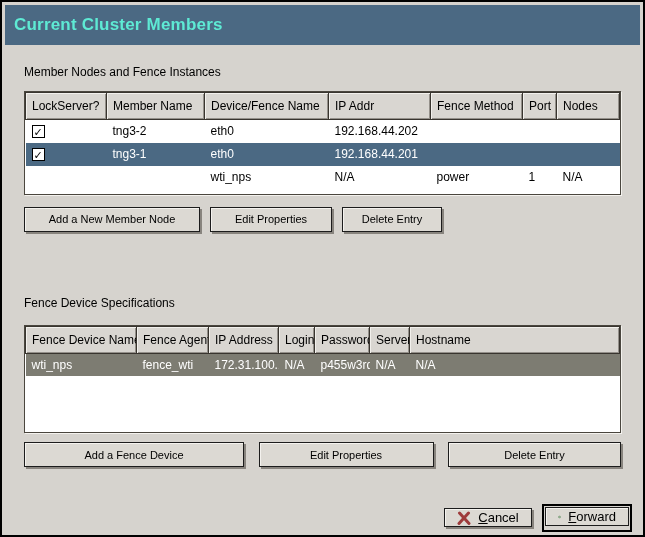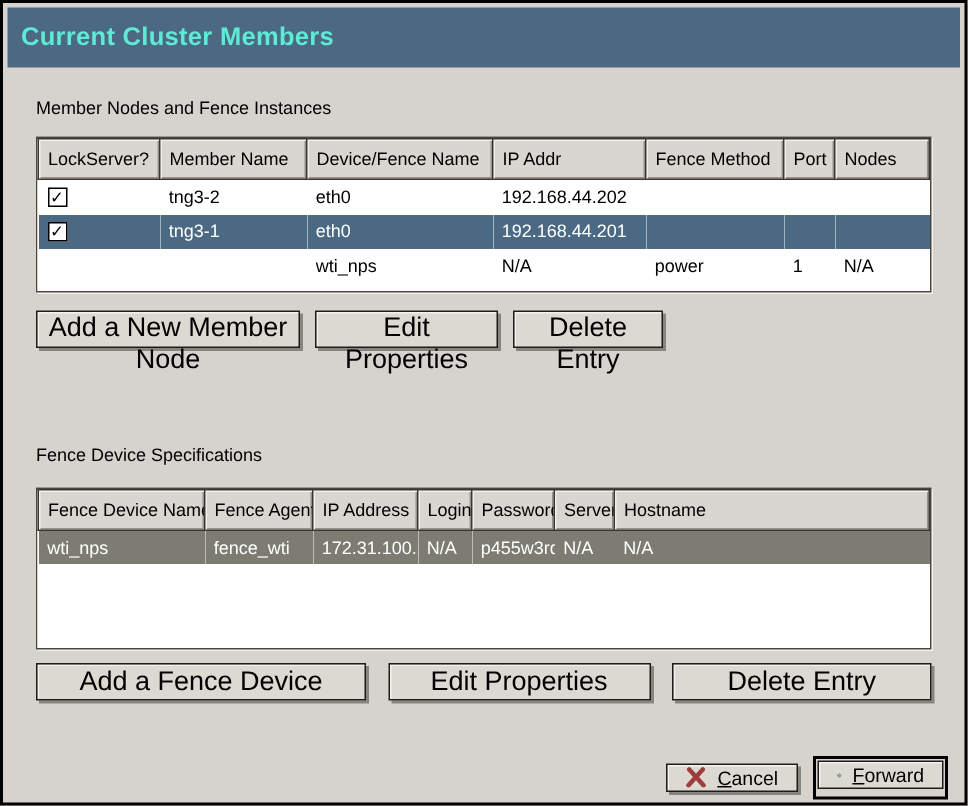--- a/index.html
+++ b/index.html
@@ -57,21 +57,21 @@
     font-size:11px;line-height:12px;text-align:center;color:#000;
     vertical-align:middle;
   }
   .btn-row{display:flex;margin-top:12px;}
   .btn-row.second{margin-top:9px;justify-content:space-between;}
   .gtk-btn{
     background:#dcd9d3;
     border:1px solid #1c1c1c;
     box-shadow:2px 2px 0 rgba(72,68,60,0.55), inset 1px 1px 0 #f4f2ee;
     font-family:"Liberation Sans",sans-serif;
-    font-size:18px;color:#000;text-align:center;
+    font-size:11px;color:#000;text-align:center;
     height:25px;padding:0 6px;cursor:default;
   }
   .btn-row .gtk-btn{margin-right:10px;}
   .btn-row.second .gtk-btn{margin-right:0;}
   .b1{width:176px;} .b2{width:160px;} .b3{width:122px;} .b4{width:100px;}
   .c1{width:220px;} .c2{width:175px;} .c3{width:173px;}
   .footer{
     display:flex;justify-content:flex-end;align-items:center;
     margin-top:37px;margin-right:-11px;
   }

